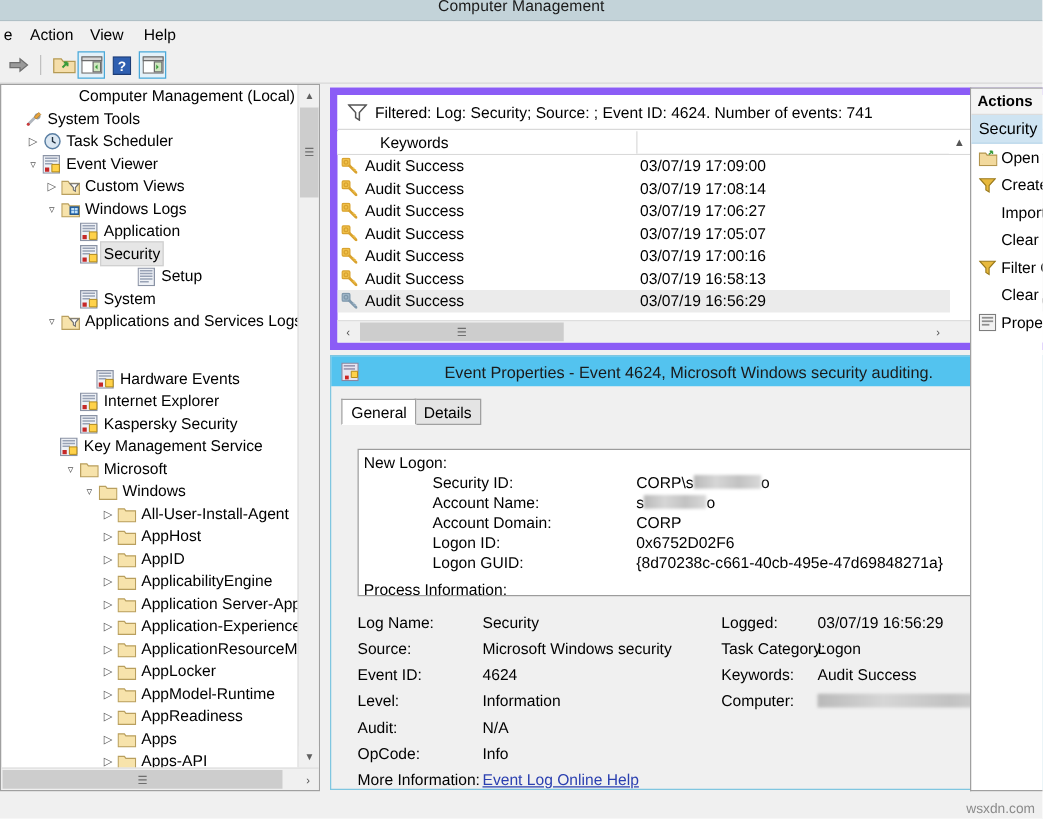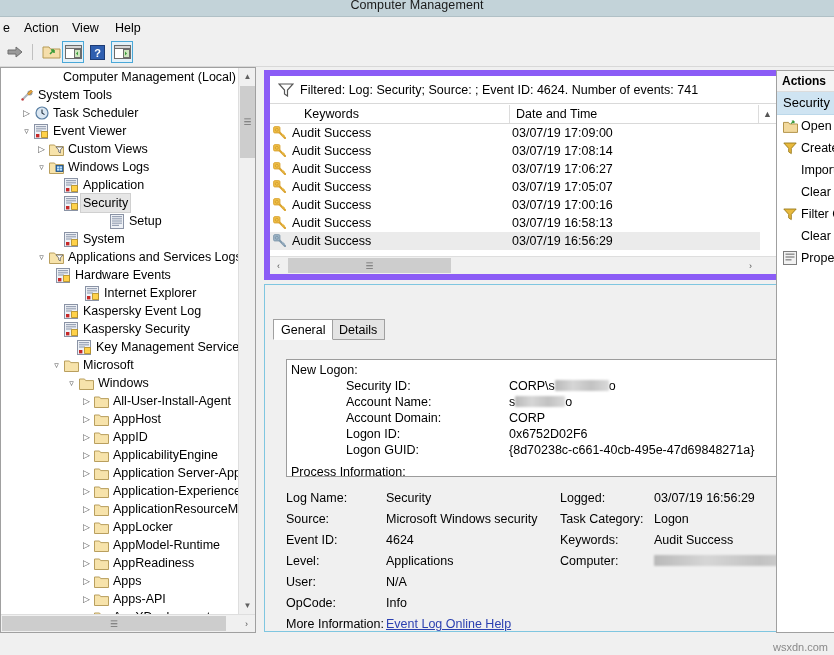--- a/index.html
+++ b/index.html
@@ -164,21 +164,21 @@
   .dline .dv { position: absolute; left: 218px; }
   .redact {
     display: inline-block; height: 11px; vertical-align: -1px;
     background: linear-gradient(90deg,#b9b9b9,#d6d6d6,#c2c2c2,#d9d9d9);
     filter: blur(1.3px); border-radius: 1px;
   }
   .fields { position: absolute; left: 21px; top: 203px; width: 540px; }
   .frow { position: relative; height: 21px; line-height: 21px; font-size: 12.5px; }
   .frow .lk { position: absolute; left: 0; }
   .frow .lv { position: absolute; left: 100px; }
-  .frow .rk { position: absolute; left: 274px; }
+  .frow .rk { position: absolute; left: 291px; }
   .frow .rv { position: absolute; left: 368px; }
   .linklike { color: #2a3fb0; text-decoration: underline; cursor: pointer; }
 
   
   .actionspane {
     position: absolute; left: 776px; top: 70px; width: 70px; height: 563px;
     background: #fff; border: 1px solid #a0a0a0; border-right: none;
     box-sizing: border-box; overflow: hidden;
   }
   .act-hdr {
@@ -382,35 +382,35 @@
         <div class="tnode" style="padding-left: 34px;">
           <span class="expander">▿</span>
           <span class="ticon">
             <svg width="15" height="13" viewBox="0 0 15 13">
               <path d="M0.5 2 h5 l1.2 1.6 H14.5 v8.9 H0.5 Z" fill="#f7e3ab" stroke="#b99f5e" stroke-width="1"></path>
               <path d="M7 4 h7 l-2.7 3 v3 l-1.6 -1 v-2 Z" fill="#ffffff" stroke="#6f6f6f" stroke-width=".9"></path>
             </svg>
           </span>
           <span class="tlabel">Applications and Services Logs</span>
         </div>
-        <div class="tnode" style="padding-left: 41px;">
+        <div class="tnode" style="padding-left: 62px; margin-top: 28px;">
           <span class="expander"></span>
           <span class="ticon">
             <svg width="15" height="15" viewBox="0 0 15 15">
               <rect x="0.5" y="0.5" width="13" height="14" fill="#eef1f6" stroke="#8a93a5"></rect>
               <rect x="2" y="2" width="10" height="1.2" fill="#98a2b5"></rect>
               <rect x="2" y="4.2" width="10" height="1.2" fill="#98a2b5"></rect>
               <rect x="2" y="6.4" width="6" height="1.2" fill="#98a2b5"></rect>
               <path d="M7.5 7.5 h6 v6 h-6 z" fill="#ffd24a" stroke="#b0881a" stroke-width=".8"></path>
               <rect x="2" y="10" width="3.4" height="3.4" fill="#c62828"></rect>
             </svg>
           </span>
           <span class="tlabel">Hardware Events</span>
         </div>
-        <div class="tnode" style="padding-left: 70px;">
+        <div class="tnode" style="padding-left: 49px;">
           <span class="expander"></span>
           <span class="ticon">
             <svg width="15" height="15" viewBox="0 0 15 15">
               <rect x="0.5" y="0.5" width="13" height="14" fill="#eef1f6" stroke="#8a93a5"></rect>
               <rect x="2" y="2" width="10" height="1.2" fill="#98a2b5"></rect>
               <rect x="2" y="4.2" width="10" height="1.2" fill="#98a2b5"></rect>
               <rect x="2" y="6.4" width="6" height="1.2" fill="#98a2b5"></rect>
               <path d="M7.5 7.5 h6 v6 h-6 z" fill="#ffd24a" stroke="#b0881a" stroke-width=".8"></path>
               <rect x="2" y="10" width="3.4" height="3.4" fill="#c62828"></rect>
             </svg>
@@ -422,37 +422,23 @@
           <span class="ticon">
             <svg width="15" height="15" viewBox="0 0 15 15">
               <rect x="0.5" y="0.5" width="13" height="14" fill="#eef1f6" stroke="#8a93a5"></rect>
               <rect x="2" y="2" width="10" height="1.2" fill="#98a2b5"></rect>
               <rect x="2" y="4.2" width="10" height="1.2" fill="#98a2b5"></rect>
               <rect x="2" y="6.4" width="6" height="1.2" fill="#98a2b5"></rect>
               <path d="M7.5 7.5 h6 v6 h-6 z" fill="#ffd24a" stroke="#b0881a" stroke-width=".8"></path>
               <rect x="2" y="10" width="3.4" height="3.4" fill="#c62828"></rect>
             </svg>
           </span>
-          <span class="tlabel">Kaspersky Event Log</span>
-        </div>
-        <div class="tnode" style="padding-left: 49px;">
-          <span class="expander"></span>
-          <span class="ticon">
-            <svg width="15" height="15" viewBox="0 0 15 15">
-              <rect x="0.5" y="0.5" width="13" height="14" fill="#eef1f6" stroke="#8a93a5"></rect>
-              <rect x="2" y="2" width="10" height="1.2" fill="#98a2b5"></rect>
-              <rect x="2" y="4.2" width="10" height="1.2" fill="#98a2b5"></rect>
-              <rect x="2" y="6.4" width="6" height="1.2" fill="#98a2b5"></rect>
-              <path d="M7.5 7.5 h6 v6 h-6 z" fill="#ffd24a" stroke="#b0881a" stroke-width=".8"></path>
-              <rect x="2" y="10" width="3.4" height="3.4" fill="#c62828"></rect>
-            </svg>
-          </span>
           <span class="tlabel">Kaspersky Security</span>
         </div>
-        <div class="tnode" style="padding-left: 62px; text-align: right;">
+        <div class="tnode" style="padding-left: 33px; text-align: right;">
           <span class="expander"></span>
           <span class="ticon">
             <svg width="15" height="15" viewBox="0 0 15 15">
               <rect x="0.5" y="0.5" width="13" height="14" fill="#eef1f6" stroke="#8a93a5"></rect>
               <rect x="2" y="2" width="10" height="1.2" fill="#98a2b5"></rect>
               <rect x="2" y="4.2" width="10" height="1.2" fill="#98a2b5"></rect>
               <rect x="2" y="6.4" width="6" height="1.2" fill="#98a2b5"></rect>
               <path d="M7.5 7.5 h6 v6 h-6 z" fill="#ffd24a" stroke="#b0881a" stroke-width=".8"></path>
               <rect x="2" y="10" width="3.4" height="3.4" fill="#c62828"></rect>
             </svg>
@@ -613,21 +599,20 @@
       <span style="margin-left:8px">
         <svg width="16" height="14" viewBox="0 0 16 14">
           <path d="M1 1 h14 l-5.5 6 v6 l-3 -2 v-4 Z" fill="none" stroke="#555" stroke-width="1.2"></path>
         </svg>
       </span>
       <span class="ftext">Filtered: Log: Security; Source: ; Event ID: 4624. Number of events: 741</span>
     </div>
 
     <div class="listhdr">
       <div class="colhdr" style="left:0; width:240px;padding-left:34px;">Keywords</div>
-      <div class="colhdr" style="left:240px; width:249px;">Date and Time</div>
       <div class="colhdr" style="left:489px; width:17px; border-right:none; padding-left:0; text-align:center; font-size:9px; color:#555;">▲</div>
     </div>
 
     <div class="rows" id="event-rows">
         <div class="erow">
           <span class="kicon">
             <svg width="13" height="13" viewBox="0 0 13 13">
               <rect x="0.7" y="0.7" width="6.2" height="6.2" rx="1" fill="#f0c14b" stroke="#d9a22e" stroke-width="1"></rect>
               <circle cx="3.8" cy="3.8" r="1.5" fill="none" stroke="#d9a22e" stroke-width="1"></circle>
               <path d="M6.6 6.6 L12 12" stroke="#d9a22e" stroke-width="2.1" stroke-linecap="round"></path>
@@ -716,20 +701,32 @@
     </div>
 
     <div class="hscroll" style="left:0; bottom:0; width:506px;">
       <div class="harrow" style="left:0;">‹</div>
       <div class="thumb" style="left:18px; width:163px;">☰</div>
       <div class="harrow" style="left:472px;">›</div>
     </div>
   </div>
 
   <div class="evprops">
+    <div class="ev-title">
+      <span style="margin-left:8px">
+        <svg width="14" height="15" viewBox="0 0 14 15">
+          <rect x="0.5" y="0.5" width="13" height="14" fill="#e7e4f0" stroke="#8a86a0"></rect>
+          <rect x="2" y="2" width="9" height="1.3" fill="#9a96b0"></rect>
+          <rect x="2" y="4.5" width="9" height="1.3" fill="#9a96b0"></rect>
+          <path d="M8 7 h5 v5 h-5 z" fill="#ffd14a" stroke="#b78d1a" stroke-width=".8"></path>
+          <rect x="3" y="10.5" width="3" height="3" fill="#cc2222"></rect>
+        </svg>
+      </span>
+      <span class="tt">Event Properties - Event 4624, Microsoft Windows security auditing.</span>
+    </div>
 
     <div class="tabs">
       <div class="tab active" style="left:0;">General</div>
       <div class="tab" style="left:58px;">Details</div>
     </div>
 
     <div class="detailbox">
       <div class="inner" id="detail-lines">
           <div class="dline">New Logon:</div>
           <div class="dline">
@@ -776,26 +773,26 @@
           <span class="rv">Logon</span>
         </div>
         <div class="frow">
           <span class="lk">Event ID:</span>
           <span class="lv">4624</span>
           <span class="rk">Keywords:</span>
           <span class="rv">Audit Success</span>
         </div>
         <div class="frow">
           <span class="lk">Level:</span>
-          <span class="lv">Applications</span>
+          <span class="lv">Information</span>
           <span class="rk">Computer:</span>
           <span class="rv"><span class="redact" style="width: 158px;"></span></span>
         </div>
         <div class="frow">
-          <span class="lk">User:</span>
+          <span class="lk">Audit:</span>
           <span class="lv">N/A</span>
         </div>
         <div class="frow">
           <span class="lk">OpCode:</span>
           <span class="lv">Info</span>
         </div>
         <div class="frow">
           <span class="lk">More Information:</span>
           <span class="lv linklike">Event Log Online Help</span>
         </div>

